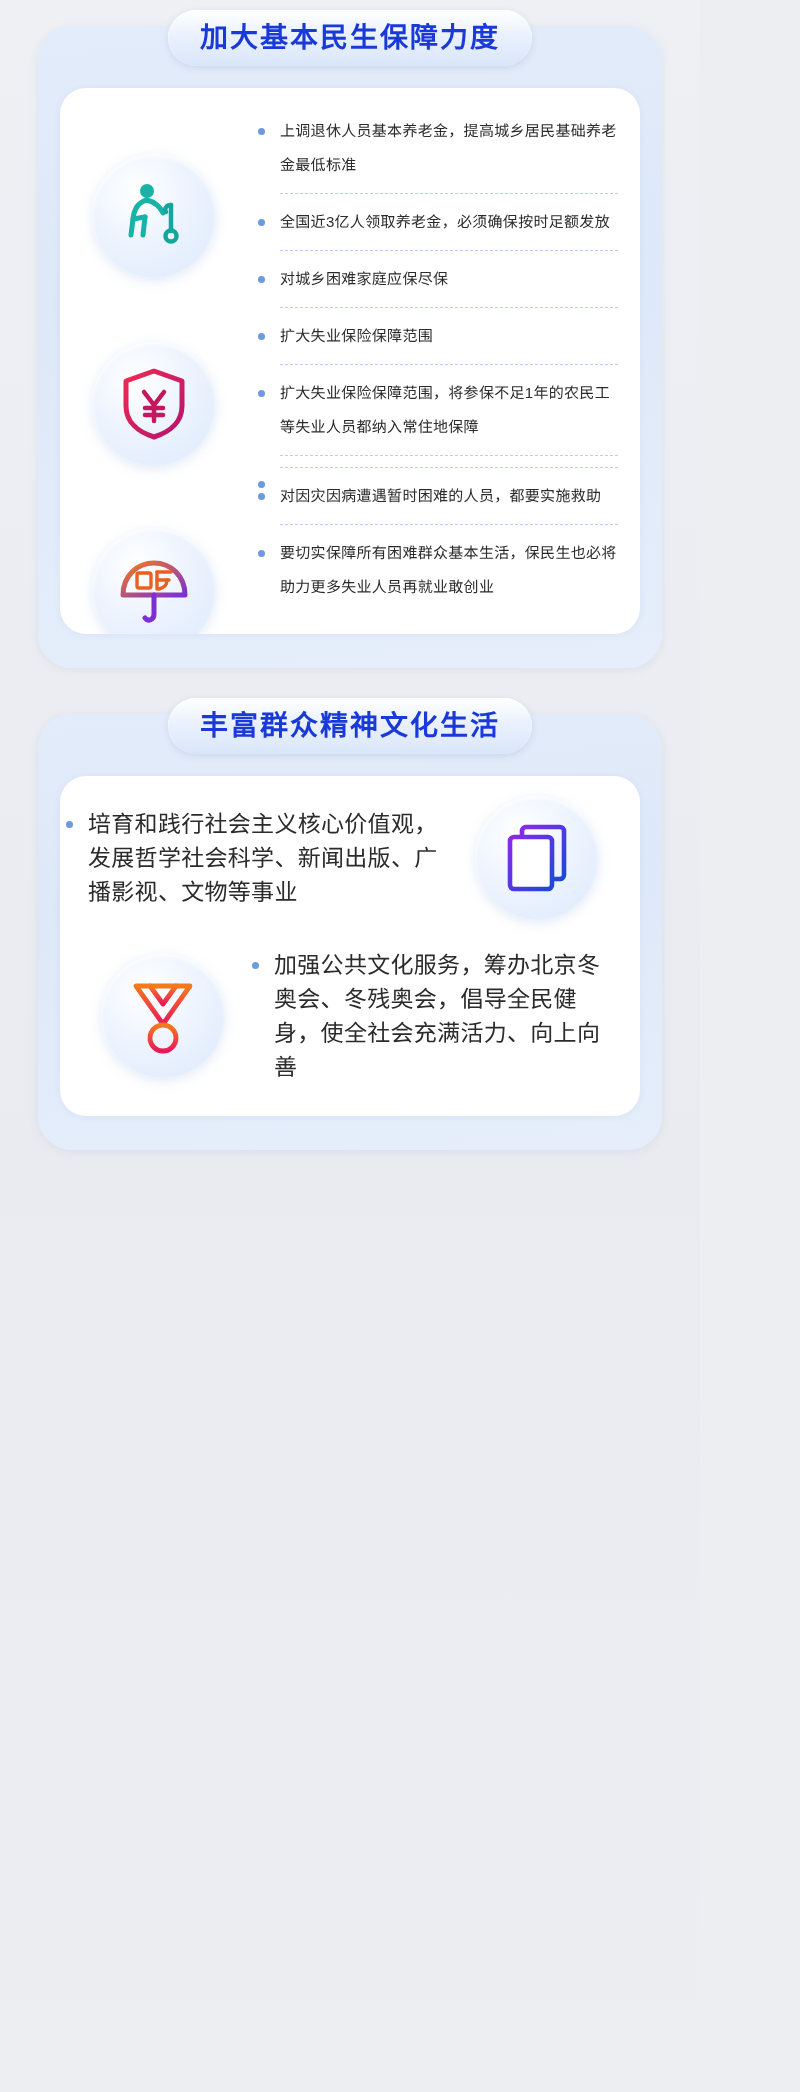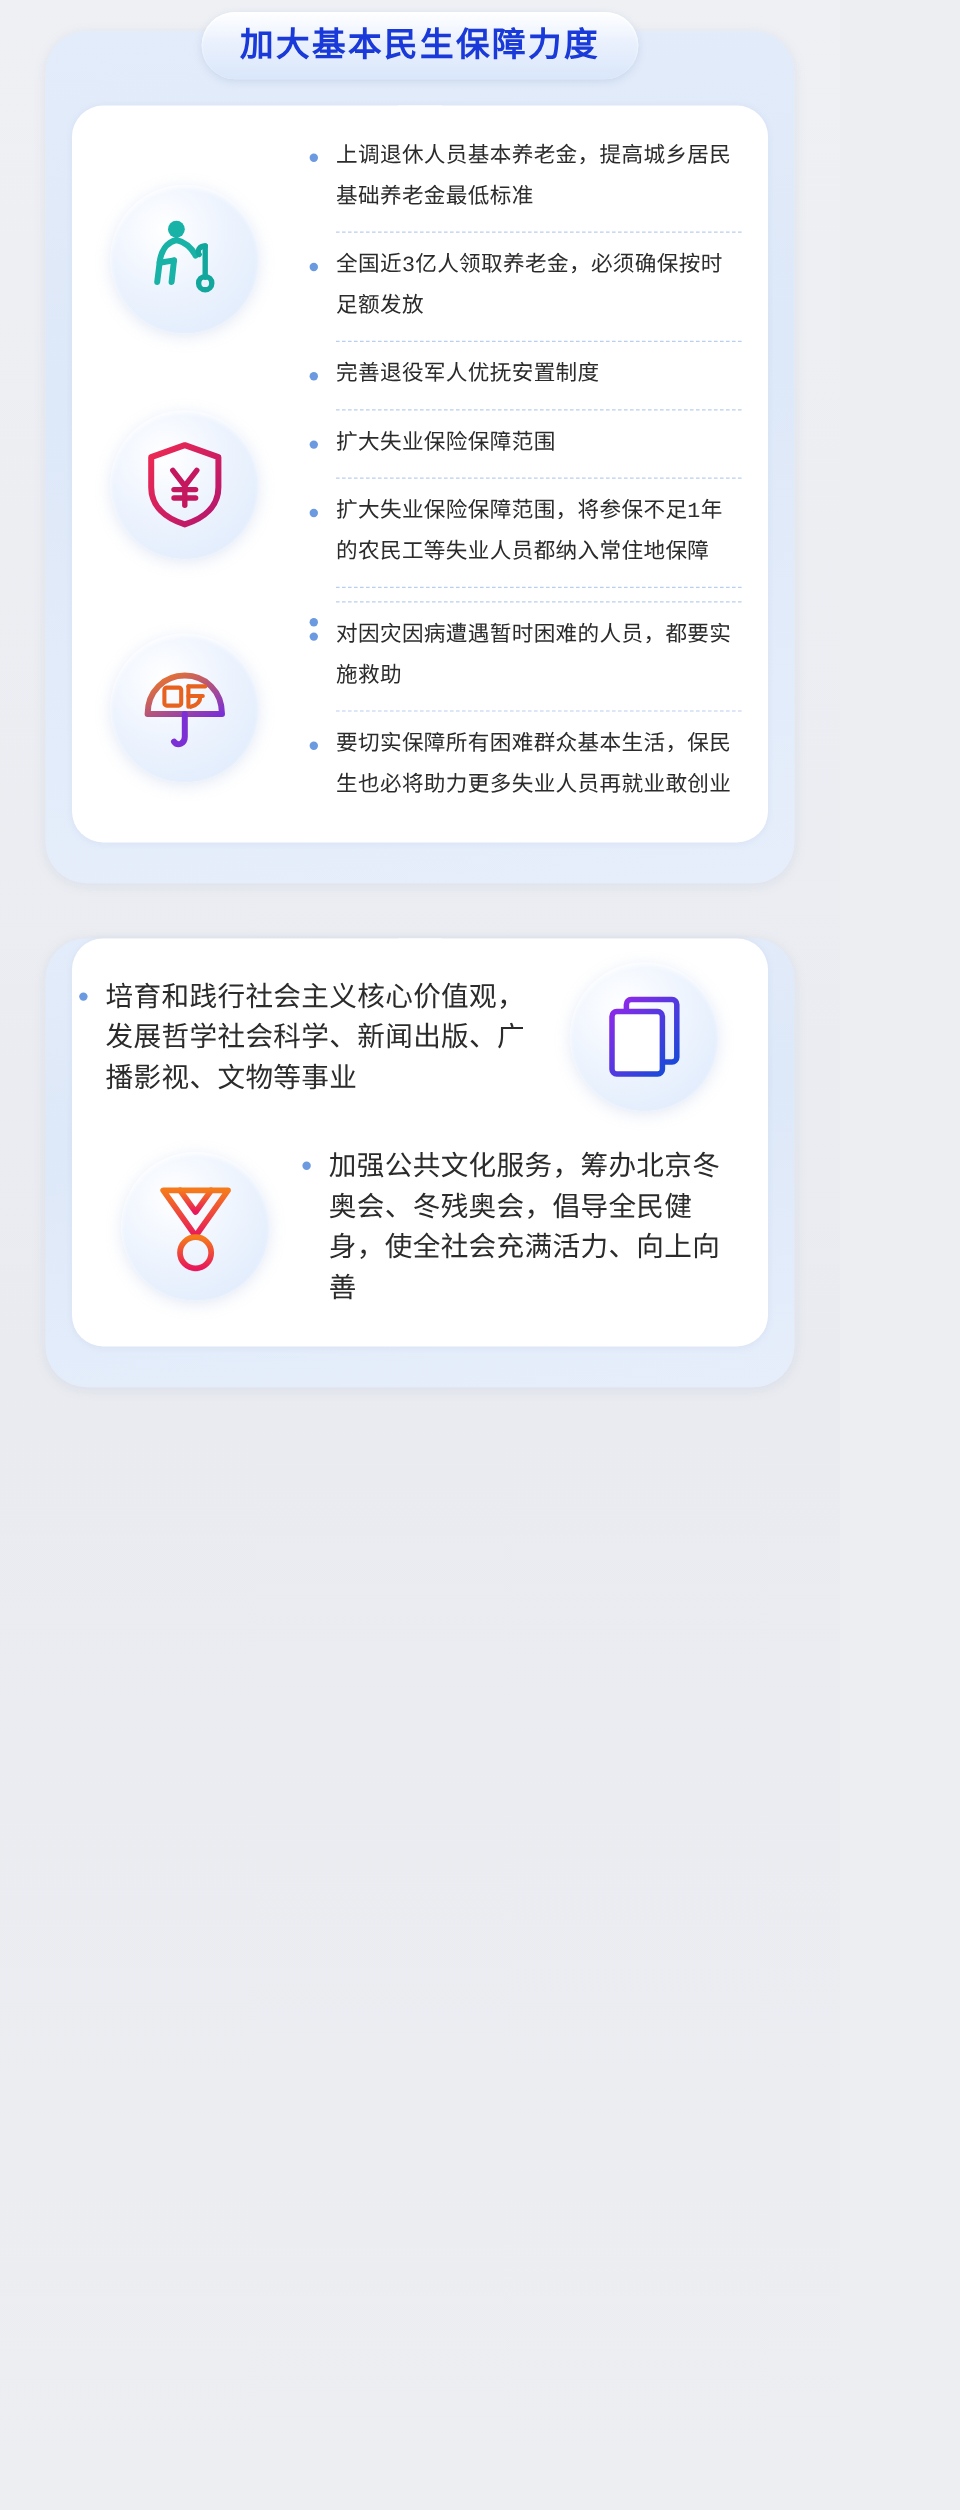--- a/index.html
+++ b/index.html
@@ -112,25 +112,24 @@
     left: 14px;
   }
   .icon-blob svg { display: block; }
 
   
   ul.bullets { list-style: none; }
   ul.bullets li {
     position: relative;
     padding: 0 0 0 26px;
     margin: 0;
-    font-size: 18px;
+    font-size: 15px;
     line-height: 34px;
     color: #2b2b2b;
     letter-spacing: 0.3px;
-    font-family: Liberation Mono, monospace;
   }
   ul.bullets li .dot {
     position: absolute;
     left: 4px;
     top: 14px;
     width: 7px;
     height: 7px;
     border-radius: 50%;
     background: #6c9ae0;
   }
@@ -291,21 +290,21 @@
               <span>上调退休人员基本养老金，提高城乡居民基础养老金最低标准</span>
               <span class="divider"></span>
             </li>
             <li>
               <span class="dot"></span>
               <span>全国近3亿人领取养老金，必须确保按时足额发放</span>
               <span class="divider"></span>
             </li>
             <li>
               <span class="dot"></span>
-              <span>完善退役军人优抚安置制度</span>
+              <span>对城乡困难家庭应保尽保</span>
               <span class="divider"></span>
             </li>
             <li>
               <span class="dot"></span>
               <span>扩大失业保险保障范围</span>
               <span class="divider"></span>
             </li>
             <li>
               <span class="dot"></span>
               <span>扩大失业保险保障范围，将参保不足1年的农民工等失业人员都纳入常住地保障</span>
@@ -327,20 +326,23 @@
             </li>
           </ul>
         </div>
 
       </div>
     </div>
   </div>
 
   <div class="section">
 
+    <div class="title-pill">
+      <span class="title-text">丰富群众精神文化生活</span>
+    </div>
 
     <div class="inner-card card2">
 
       <div class="block reverse">
         <div class="blk-icon">
           <div class="circle">
             <svg width="74" height="78" viewBox="0 0 74 78" aria-hidden="true">
               <defs>
                 <linearGradient id="gBook" x1="0" y1="0" x2="1" y2="1">
                   <stop offset="0%" stop-color="#8a2ae8"></stop>

